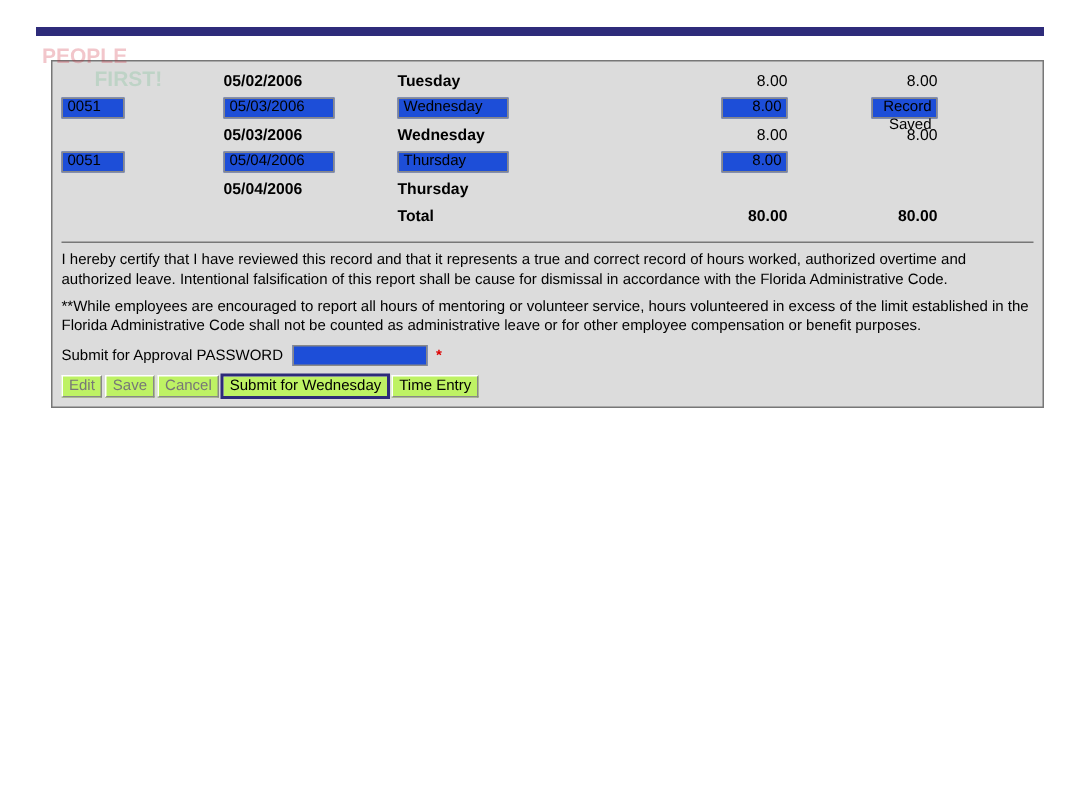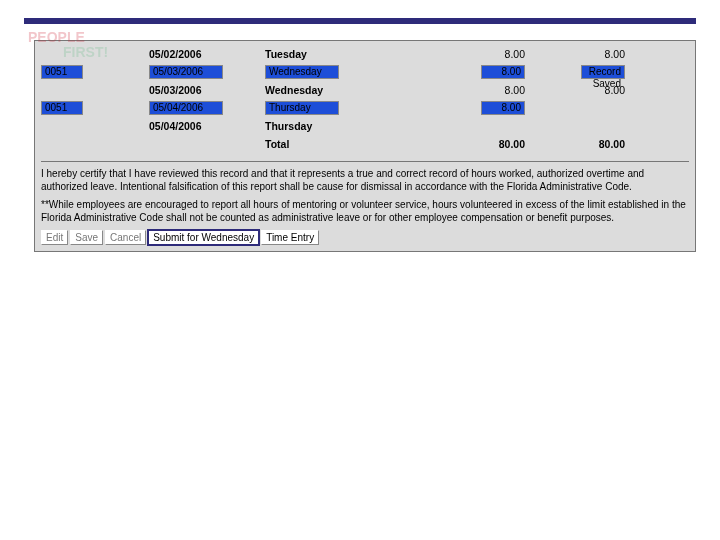--- a/index.html
+++ b/index.html
@@ -103,21 +103,21 @@
     margin: 4px 0 6px 0;
     font-size: 10px;
   }
   .pw-row .input-look { width: 90px; height: 14px;}
   .red-ast { color: #d00; font-weight: bold; }
   .btnbar {
     display: flex;
     gap: 2px;
   }
   .btn {
-    background: #ffffff;
+    background: #bef264;
     border: 1px solid #888;
     border-top-color: #fff;
     border-left-color: #fff;
     font-size: 10px;
     padding: 1px 4px;
     color: #777;
     cursor: default;
   }
   .btn.active { color: #000; }
   .btn.highlight {
@@ -218,20 +218,25 @@
       <span class="cell c-h1 bold">80.00</span>
       <span class="cell c-h2 bold">80.00</span>
     </div>
   </div>
 
   <div class="cert">
     <p>I hereby certify that I have reviewed this record and that it represents a true and correct record of hours worked, authorized overtime and authorized leave. Intentional falsification of this report shall be cause for dismissal in accordance with the Florida Administrative Code.</p>
     <p>**While employees are encouraged to report all hours of mentoring or volunteer service, hours volunteered in excess of the limit established in the Florida Administrative Code shall not be counted as administrative leave or for other employee compensation or benefit purposes.</p>
   </div>
 
+  <div class="pw-row">
+    <span>Submit for Approval PASSWORD</span>
+    <span class="input-look"></span>
+    <span class="red-ast">*</span>
+  </div>
 
   <div class="btnbar">
     <span class="btn">Edit</span>
     <span class="btn">Save</span>
     <span class="btn">Cancel</span>
     <span class="btn active highlight">Submit for Wednesday</span>
     <span class="btn active">Time Entry</span>
   </div>
 </div>
 

